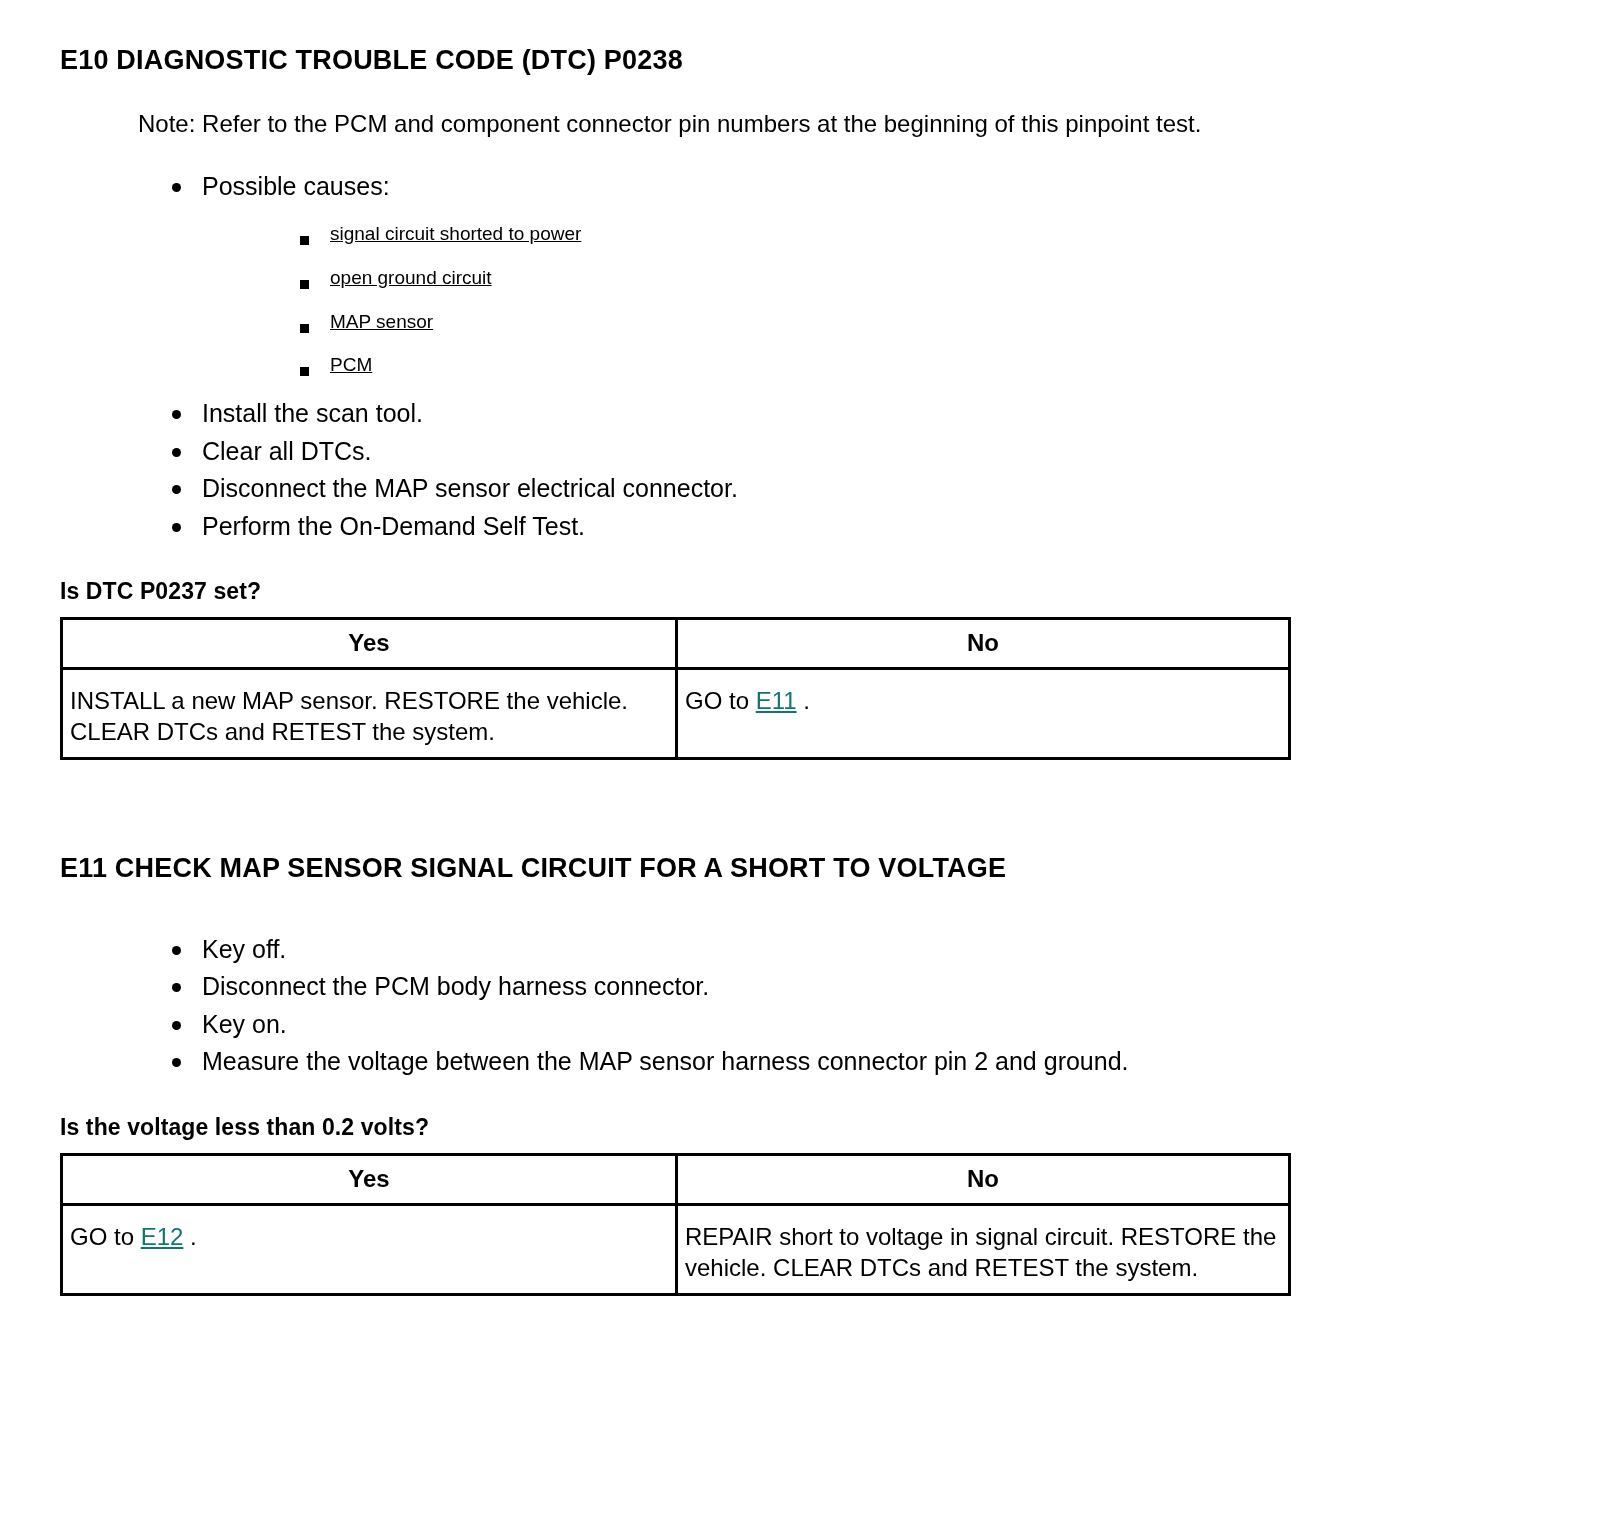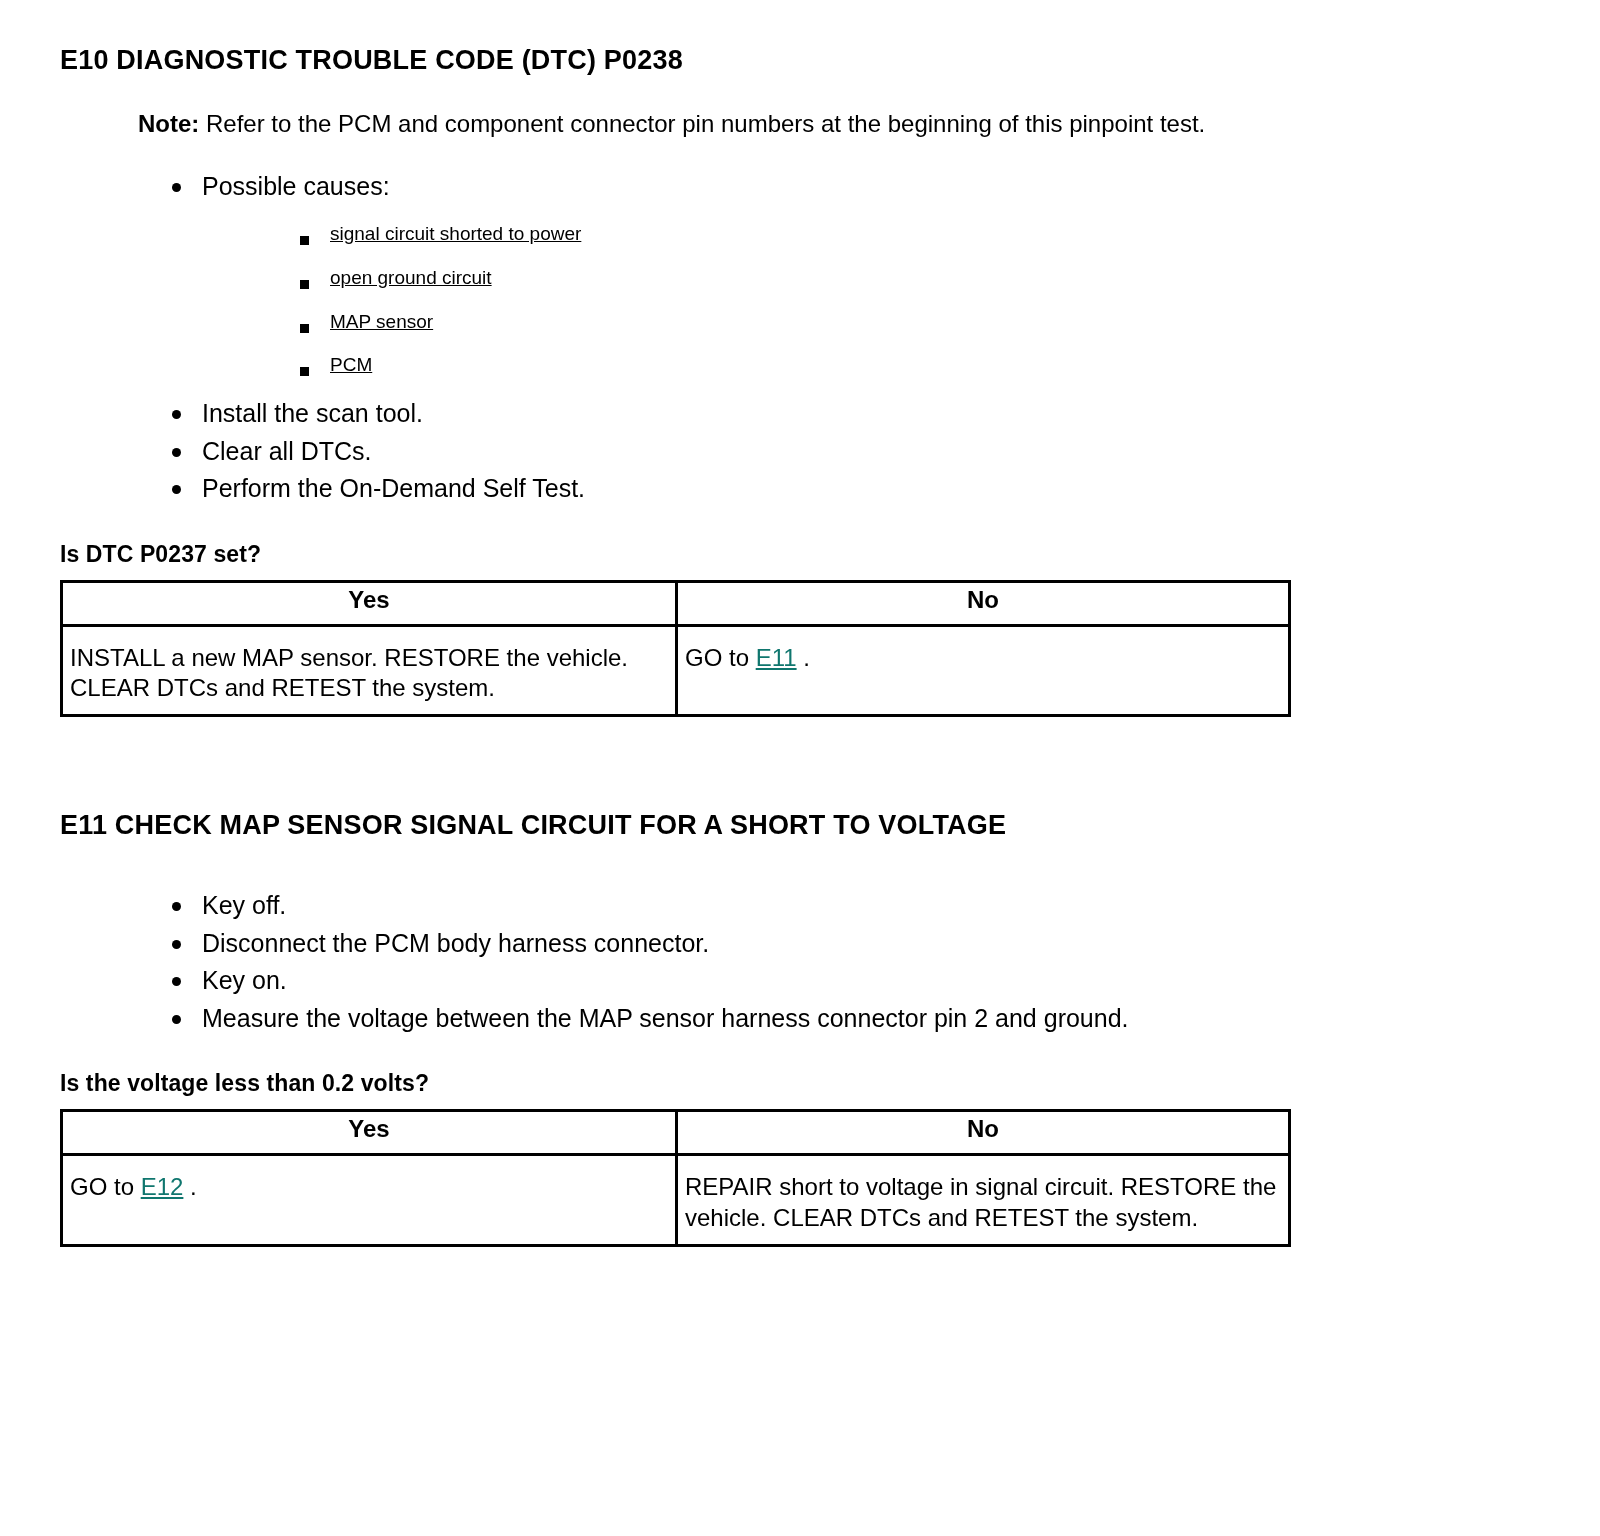--- a/index.html
+++ b/index.html
@@ -29,21 +29,21 @@
     margin: 0;
     padding: 0;
     line-height: 1.2;
   }
 
   .note {
     margin: 32px 0 0 78px;
     font-size: 24px;
     line-height: 1.3;
   }
-  .note b { font-weight: bold; }
+  .note b { font-weight: normal; }
 
   ul.lvl1 {
     list-style: none;
     margin: 28px 0 0 0;
     padding: 0 0 0 108px;
   }
   ul.lvl1 > li {
     position: relative;
     font-size: 25px;
     line-height: 1.46;
@@ -99,21 +99,21 @@
   }
   table.dtable td, table.dtable th {
     border: 3px solid #000;
     padding: 0;
     vertical-align: top;
   }
   table.dtable th {
     text-align: center;
     font-size: 24px;
     font-weight: bold;
-    padding: 3px 0 10px 0;
+    padding: 9px 0 10px 0;
   }
   table.dtable td {
     font-size: 24px;
     line-height: 1.28;
     padding: 16px 6px 10px 7px;
   }
   td.mid { vertical-align: middle; }
   .col-yes { width: 612px; }
   .col-no  { width: 610px; }
 
@@ -146,20 +146,21 @@
         <span>Possible causes:</span>
         <ul class="lvl2">
           <li><span>signal circuit shorted to power</span></li>
           <li><span>open ground circuit</span></li>
           <li><span>MAP sensor</span></li>
           <li><span>PCM</span></li>
         </ul>
       </li>
       <li><span>Install the scan tool.</span></li>
       <li><span>Clear all DTCs.</span></li>
+      <li><span>Disconnect the MAP sensor electrical connector.</span></li>
       <li><span>Perform the On-Demand Self Test.</span></li>
     </ul>
 
     <div class="question">Is DTC P0237 set?</div>
 
     <table class="dtable">
       <tbody>
           <tr>
         <th class="col-yes">Yes</th>
         <th class="col-no">No</th>

